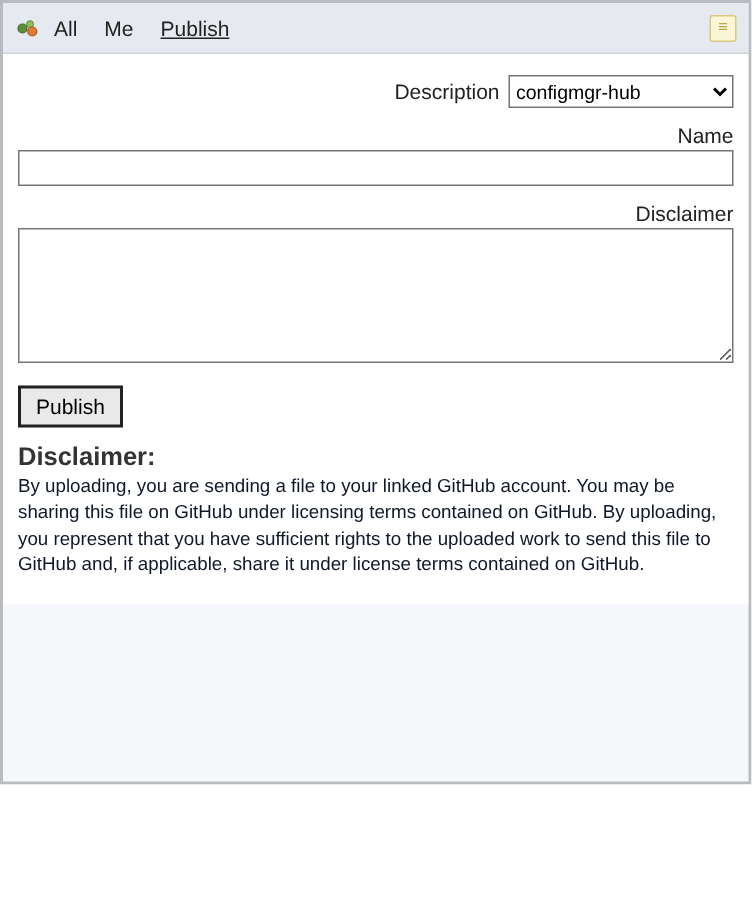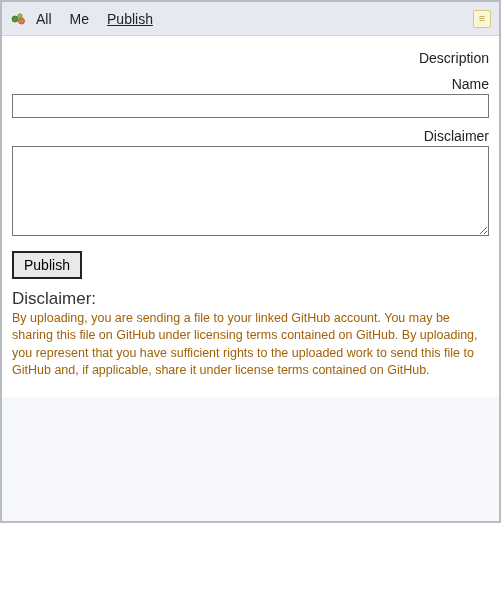--- a/index.html
+++ b/index.html
@@ -107,27 +107,27 @@
   button.publish-btn {
     font-size: 14px;
     padding: 4px 10px;
     border: 2px solid #222;
     background: #e9e9e9;
     cursor: default;
     margin-bottom: 10px;
   }
   .disclaimer-head {
     font-size: 17px;
-    font-weight: 400;
+    font-weight: 700;
     color: #333;
     margin-bottom: 1px;
   }
   .disclaimer-body {
     font-size: 12.5px;
-    color: #a16207;
+    color: #0f172a;
     line-height: 1.38;
   }
 </style>
 </head>
 <body>
 
 <div class="outer">
   <div class="toolbar">
     <span class="icon">
       <svg width="16" height="16" viewBox="0 0 16 16">
@@ -143,20 +143,23 @@
     </div>
     <div class="spacer"></div>
     <div class="right-btn">
       <span>≡</span>
     </div>
   </div>
 
   <div class="content">
     <div class="row-repo">
       <label>Description</label>
+      <select>
+        <option>configmgr-hub</option>
+      </select>
     </div>
 
     <div class="field-label">Name</div>
     <input type="text" class="name-input" value="" style="">
 
     <div class="field-label">Disclaimer</div>
     <textarea class="desc-input" style=""></textarea>
 
     <button class="publish-btn">Publish</button>
 

